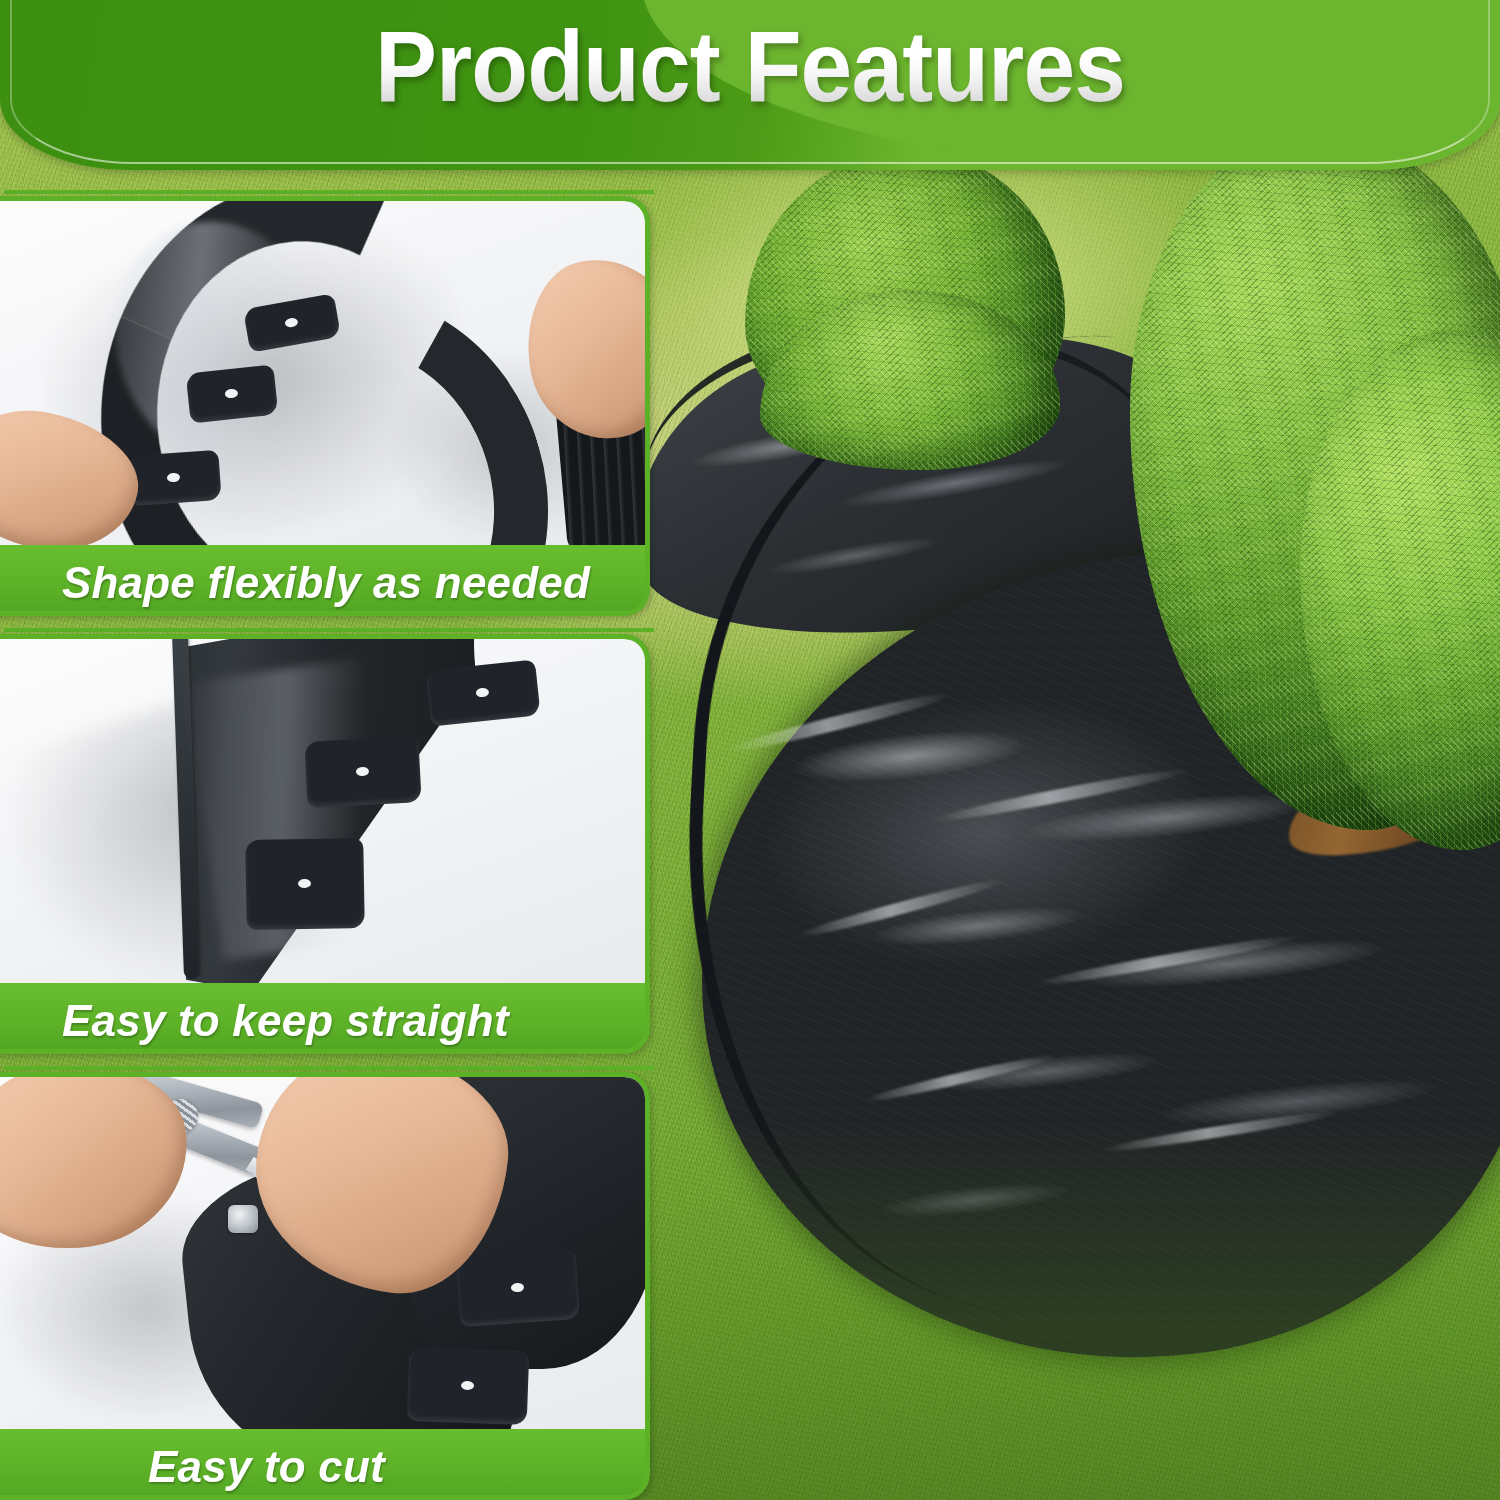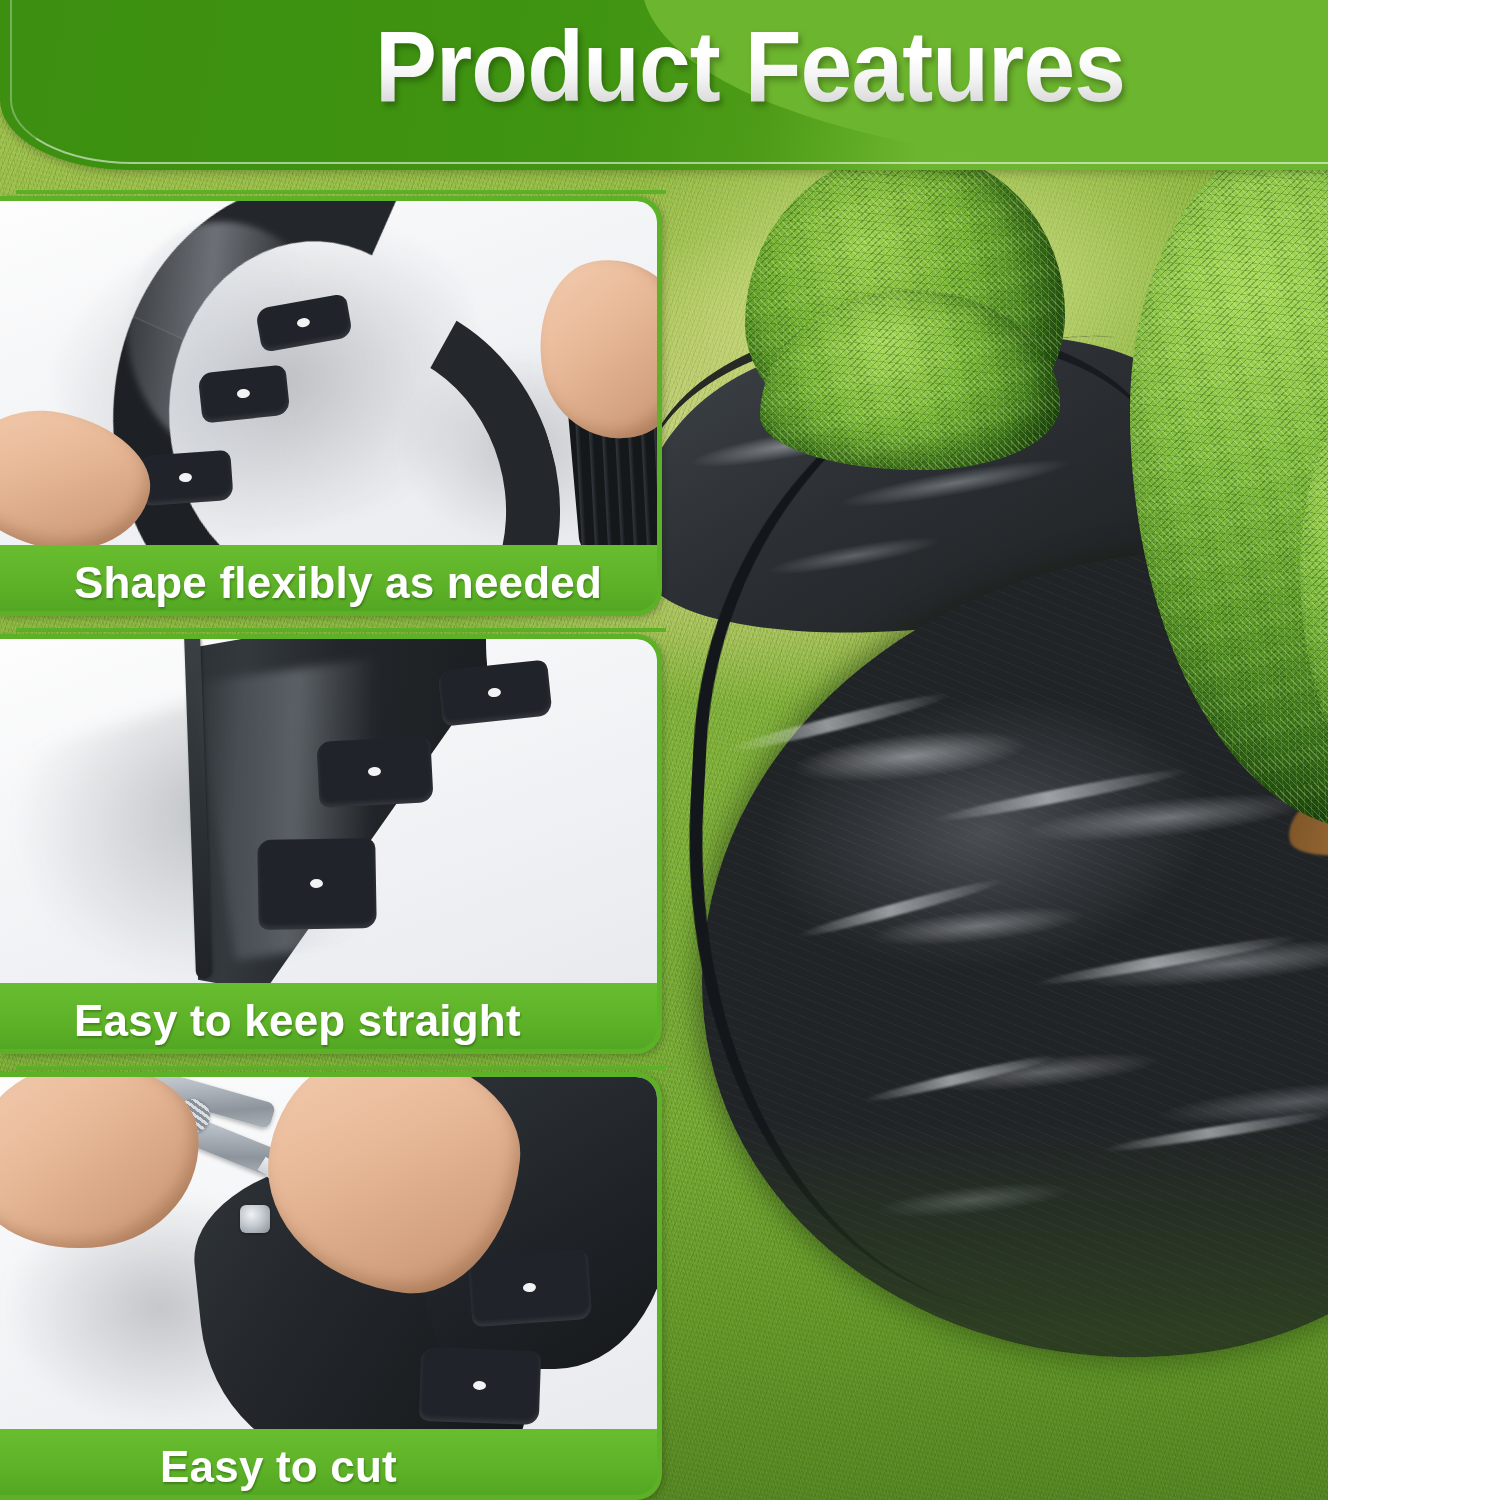--- a/index.html
+++ b/index.html
@@ -9,21 +9,21 @@
   }
   body {
     width: 1500px;
     height: 1500px;
     font-family: "Liberation Sans", sans-serif;
     overflow: hidden;
   }
 
   .infographic {
     position: relative;
-    width: 1328px;
+    width: 1500px;
     height: 1500px;
     overflow: hidden;
     background: #eab308;
   }
 
   
   .garden-photo {
     position: absolute;
     left: 0;
     top: 0;
@@ -269,24 +269,25 @@
     background-clip: text;
     color: transparent;
     -webkit-text-fill-color: transparent;
     filter: drop-shadow(3px 4px 3px rgba(0,0,0,0.28));
     white-space: nowrap;
   }
 
   
   .features {
     position: absolute;
-    left: 16px;
+    left: 4px;
     top: 196px;
     width: 650px;
     height: 1304px;
+    font-style: italic;
   }
 
   .feature-card {
     position: absolute;
     left: -16px;
     width: 662px;
     background: #5cb127;
     border-radius: 0 26px 26px 0;
     box-shadow: 2px 2px 6px rgba(0,0,0,0.22);
     overflow: hidden;

